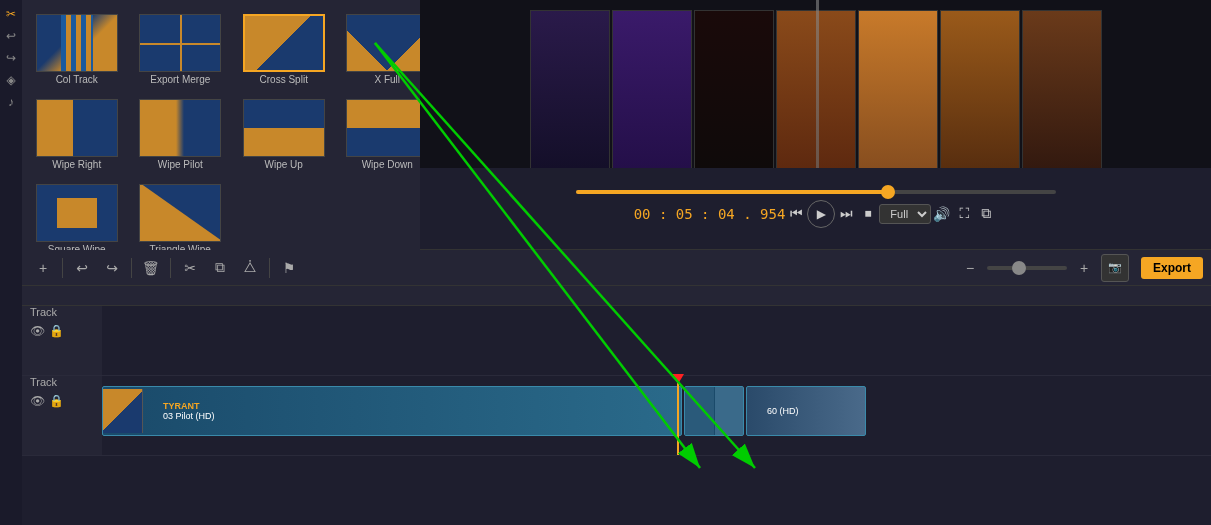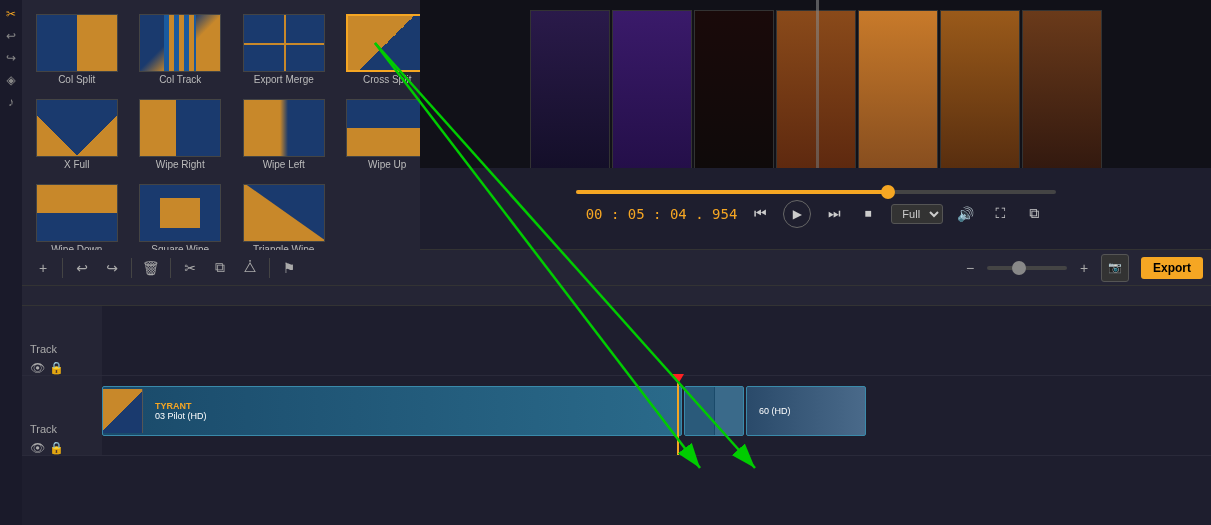--- a/index.html
+++ b/index.html
@@ -228,21 +228,20 @@
       width: 14px;
       height: 14px;
       background: #f5a623;
       border-radius: 50%;
       transform: translateX(-50%);
     }
 
     .controls-row {
       display: flex;
       align-items: center;
-      gap: 12px;
     }
 
     .time-display {
       color: #f5a623;
       font-size: 14px;
       font-family: monospace;
       min-width: 130px;
     }
 
     .ctrl-btn {
@@ -384,21 +383,21 @@
       position: relative;
     }
 
     .track-label {
       width: 80px;
       height: 100%;
       background: #252535;
       display: flex;
       flex-direction: column;
       align-items: flex-start;
-      justify-content: flex-end;
+      justify-content: flex-start;
       padding-left: 8px;
       font-size: 11px;
       color: #aaa;
       gap: 2px;
       flex-shrink: 0;
     }
 
     .track-icons {
       display: flex;
       gap: 4px;
@@ -446,21 +445,21 @@
 
     .clip-82hd {
       left: 644px;
       width: 120px;
       background: linear-gradient(90deg, #2a4a6a, #4a6a8a);
     }
 
     .clip-text {
       font-size: 9px;
       color: #fff;
-      padding: 0 12px;
+      padding: 0 20px;
       white-space: nowrap;
       overflow: hidden;
     }
 
     .clip-thumbnail {
       width: 40px;
       height: 44px;
       background: #333;
       flex-shrink: 0;
       border-right: 1px solid #555;
@@ -538,24 +537,20 @@
   <div class="sidebar-icon active">✂</div>
   <div class="sidebar-icon">↩</div>
   <div class="sidebar-icon">↪</div>
   <div class="sidebar-icon">◈</div>
   <div class="sidebar-icon">♪</div>
 </div>
 
 <div class="left-panel" style="left:22px;">
 
   <div class="transition-item">
-    <div class="transition-thumb thumb-col-split"></div>
-    <span class="transition-label">Col Split</span>
-  </div>
-  <div class="transition-item">
     <div class="transition-thumb thumb-col-whisk"></div>
     <span class="transition-label">Col Track</span>
   </div>
   <div class="transition-item">
     <div class="transition-thumb thumb-cross-merge"></div>
     <span class="transition-label">Export Merge</span>
   </div>
   <div class="transition-item">
     <div class="transition-thumb thumb-cross-split selected"></div>
     <span class="transition-label">Cross Split</span>
@@ -564,21 +559,21 @@
   <div class="transition-item">
     <div class="transition-thumb thumb-x-split"></div>
     <span class="transition-label">X Full</span>
   </div>
   <div class="transition-item">
     <div class="transition-thumb thumb-wipe-right"></div>
     <span class="transition-label">Wipe Right</span>
   </div>
   <div class="transition-item">
     <div class="transition-thumb thumb-wipe-left"></div>
-    <span class="transition-label">Wipe Left</span>
+    <span class="transition-label">Wipe Pilot</span>
   </div>
 
   <div class="transition-item">
     <div class="transition-thumb thumb-wipe-up"></div>
     <span class="transition-label">Wipe Up</span>
   </div>
   <div class="transition-item">
     <div class="transition-thumb thumb-wipe-down"></div>
     <span class="transition-label">Wipe Down</span>
   </div>

